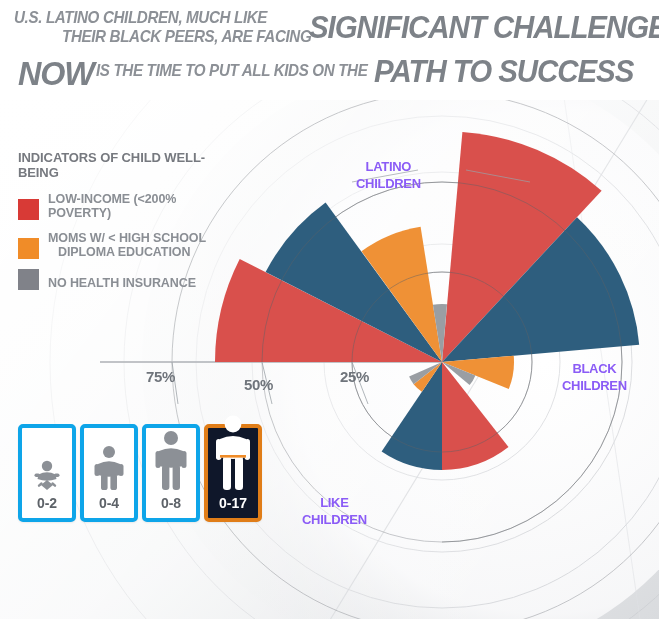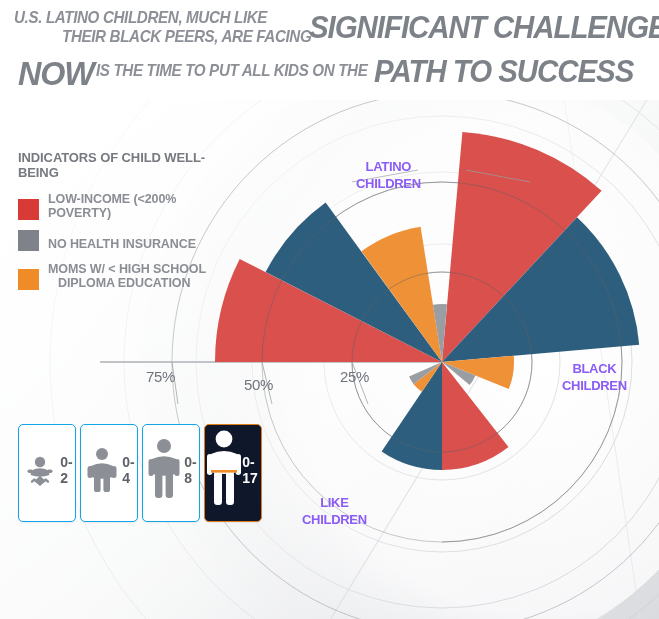--- a/index.html
+++ b/index.html
@@ -65,21 +65,21 @@
     position: absolute;
     left: 0; top: 0;
     width: 659px; height: 619px;
     z-index: 10;
   }
 
   
   .tick {
     position: absolute;
     color: #6f747b;
-    font-weight: normal;
+    font-weight: bold;
     font-size: 15px;
     letter-spacing: -0.3px;
     z-index: 22;
   }
   #tick75 { left: 146px; top: 368px; }
   #tick50 { left: 244px; top: 376px; }
   #tick25 { left: 340px; top: 368px; }
 
   
   .grp-label {
@@ -138,25 +138,25 @@
     left: 18px; top: 424px;
     display: flex;
     gap: 4px;
     z-index: 35;
   }
   .age-btn {
     width: 58px;
     height: 98px;
     border-radius: 5px;
     background: #ffffff;
-    border: 1px solid #0ea5e9;
+    border: 4px solid #0ea5e9;
     box-sizing: border-box;
     position: relative;
     display: flex;
-    flex-direction: row;
+    flex-direction: column;
     align-items: center;
     justify-content: flex-end;
     padding-bottom: 7px;
     box-shadow: 0 1px 2px rgba(0,0,0,0.07);
   }
   .age-btn.selected {
     background: #0f172a;
     border-color: #e07d18;
   }
   .age-icon {
@@ -319,31 +319,31 @@
 
     <div class="legend-row">
       <span class="swatch" style="background:#d83a36"></span>
       <span class="legend-text">
         <span>LOW-INCOME (&lt;200% POVERTY)</span>
       </span>
     </div>
 
 
     <div class="legend-row">
-      <span class="swatch" style="background:#808289"></span>
-      <span class="legend-text">
-        <span>NO HEALTH INSURANCE</span>
-      </span>
-    </div>
-
-    <div class="legend-row">
       <span class="swatch" style="background:#f08c28"></span>
       <span class="legend-text">
         <span>MOMS W/ &lt; HIGH SCHOOL</span>
         <span class="l2">DIPLOMA EDUCATION</span>
+      </span>
+    </div>
+
+    <div class="legend-row">
+      <span class="swatch" style="background:#808289"></span>
+      <span class="legend-text">
+        <span>NO HEALTH INSURANCE</span>
       </span>
     </div>
   </div>
 
   <div id="age-selector">
 
     <div class="age-btn">
       <span class="age-icon">
         <svg width="34" height="40" viewBox="0 0 34 40" fill="#8c9096">
           <circle cx="17" cy="14" r="5.2"></circle>

